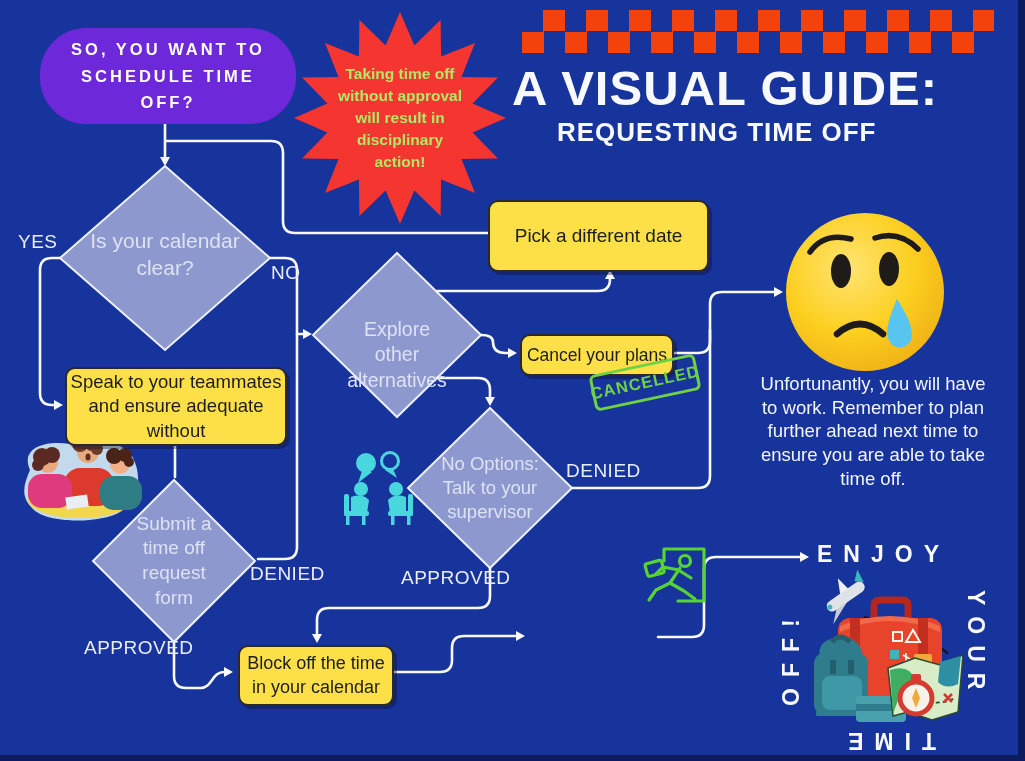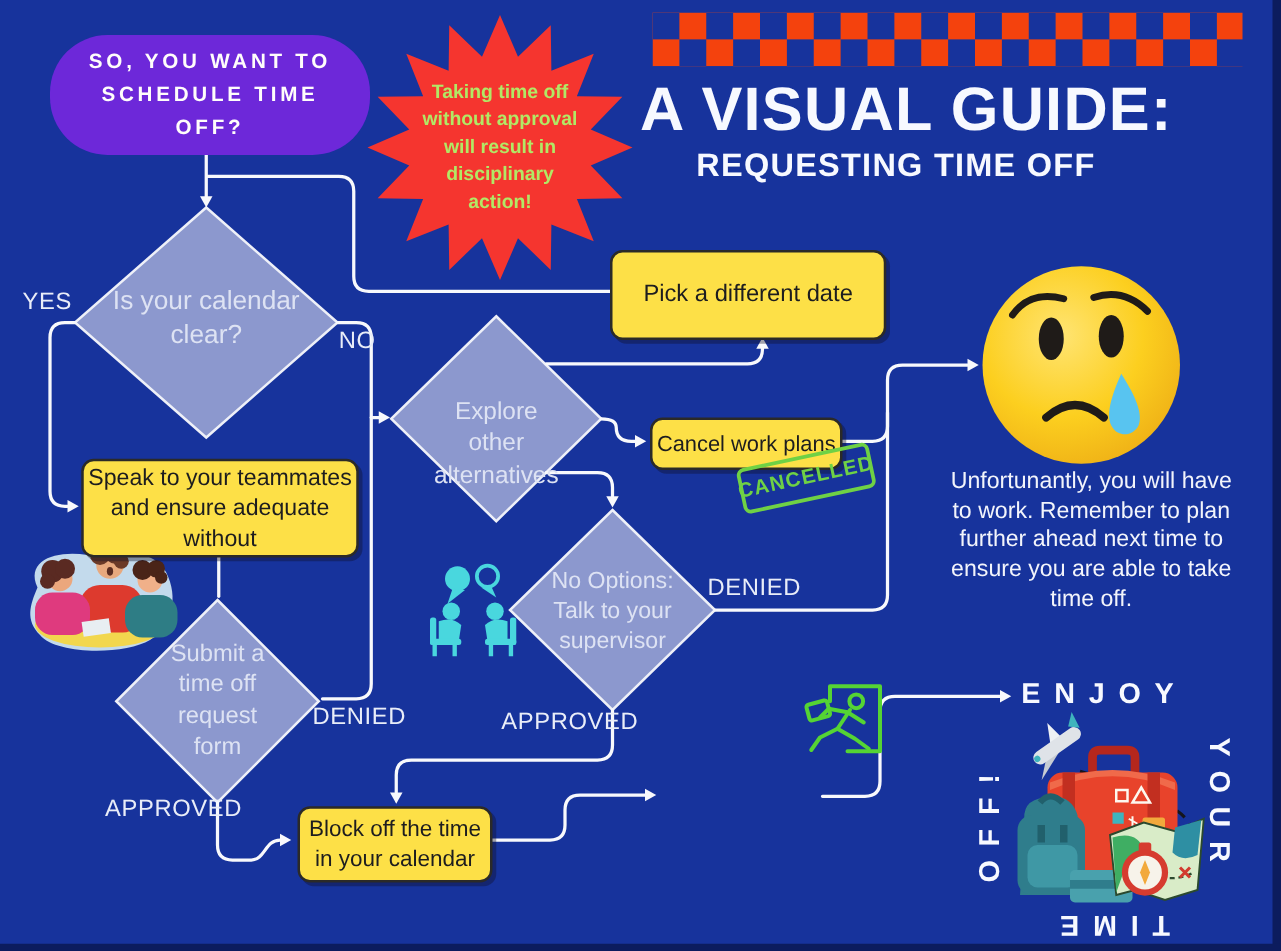--- a/index.html
+++ b/index.html
@@ -205,21 +205,21 @@
   <div class="abs checker"></div>
   <div class="abs title">A VISUAL GUIDE:</div>
   <div class="abs subtitle">REQUESTING TIME OFF</div>
 
   <div class="abs dtext" style="left:89px;top:212px;width:152px;height:60px;font-size:21px;margin-top:12px;">Is your calendar clear?</div>
   <div class="abs dtext" style="left:341px;top:299px;width:112px;height:72px;font-size:19.5px;margin-top:20px;">Explore other alternatives</div>
   <div class="abs dtext" style="left:431px;top:451px;width:118px;height:74px;font-size:18.5px;">No Options: Talk to your supervisor</div>
   <div class="abs dtext" style="left:124px;top:511px;width:100px;height:100px;font-size:19px;">Submit a time off request form</div>
 
   <div class="abs stepbox" style="left:488px;top:200px;width:217px;height:68px;font-size:19px;">Pick a different date</div>
-  <div class="abs stepbox" style="left:520px;top:334px;width:150px;height:38px;font-size:17.5px;">Cancel work plans</div>
+  <div class="abs stepbox" style="left:520px;top:334px;width:150px;height:38px;font-size:17.5px;">Cancel your plans</div>
   <div class="abs stepbox" style="left:65px;top:367px;width:218px;height:75px;font-size:18.5px;">Speak to your teammates and ensure adequate without</div>
   <div class="abs stepbox" style="left:238px;top:645px;width:152px;height:57px;font-size:18px;">Block off the time in your calendar</div>
 
   <div class="abs flabel" style="left:18px;top:231px;">YES</div>
   <div class="abs flabel" style="left:271px;top:262px;">NO</div>
   <div class="abs flabel" style="left:566px;top:460px;">DENIED</div>
   <div class="abs flabel" style="left:401px;top:567px;">APPROVED</div>
   <div class="abs flabel" style="left:250px;top:563px;">DENIED</div>
   <div class="abs flabel" style="left:84px;top:637px;">APPROVED</div>
 

